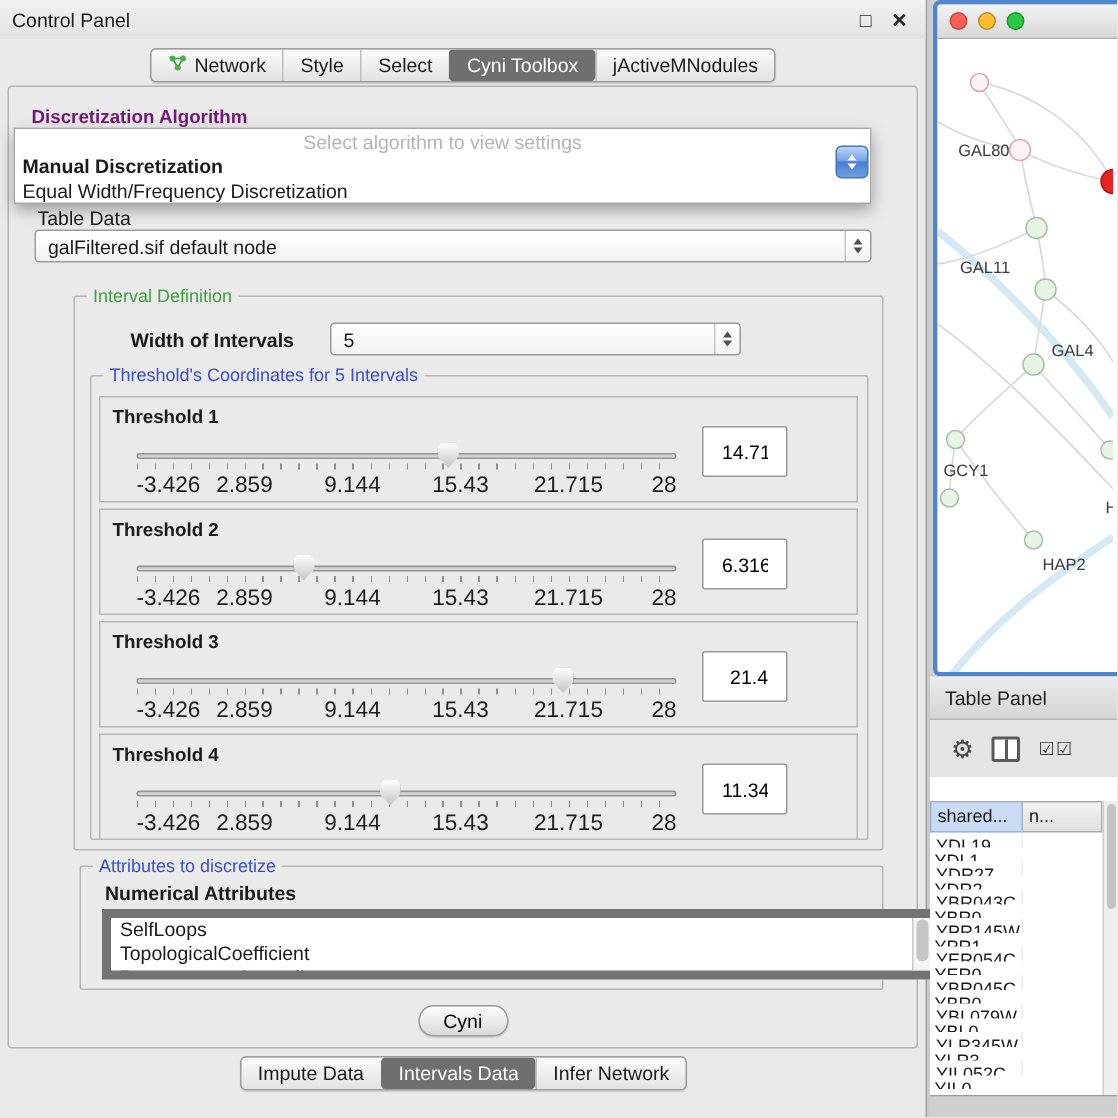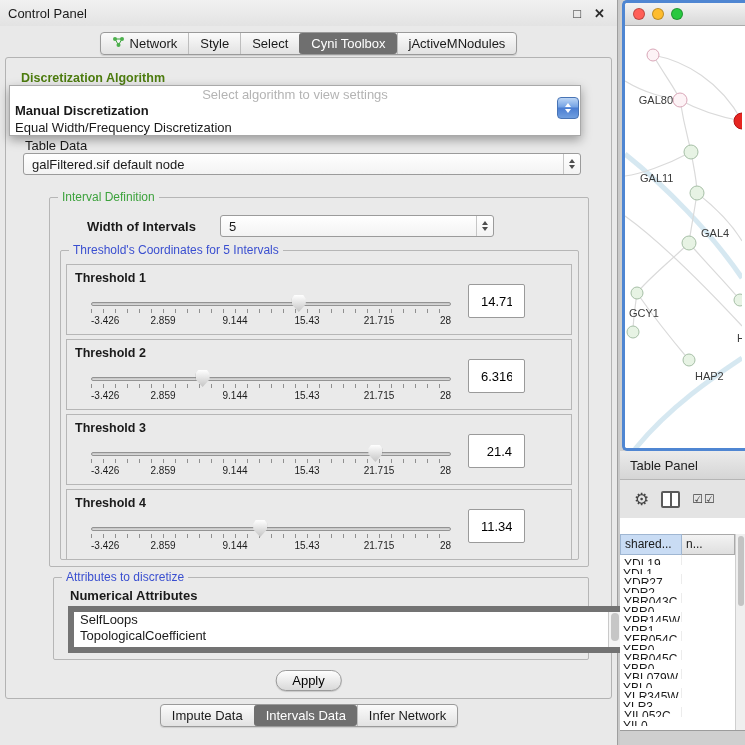--- a/index.html
+++ b/index.html
@@ -13,21 +13,21 @@
   .win-controls span{font-size:13px;color:#2b2b2b;cursor:default;}
 
   .tabbar{position:absolute;top:32px;left:0;width:100%;display:flex;justify-content:center;z-index:5;}
   .seg-group{display:inline-flex;border:1px solid #9a9a9a;border-radius:4px;overflow:hidden;background:linear-gradient(#fbfbfb,#e2e2e2);box-shadow:0 1px 1px rgba(0,0,0,.12);}
   .seg{padding:3px 11px;font-size:13px;border-left:1px solid #bdbdbd;display:flex;align-items:center;gap:5px;white-space:nowrap;}
   .seg:first-child{border-left:none;}
   .seg.selected{background:#6f6f6f;color:#fff;border-left-color:#6f6f6f;border-radius:3px;}
 
   .panel-body{position:absolute;left:5px;top:57px;width:607px;height:642px;border:1px solid #b3b3b3;border-radius:3px;background:#eaeaea;box-sizing:border-box;}
 
-  .algo-legend{position:absolute;left:15px;top:13px;font-size:12.5px;font-weight:bold;color:#4d7c0f;z-index:1;}
+  .algo-legend{position:absolute;left:15px;top:13px;font-size:12.5px;font-weight:bold;color:#701a75;z-index:1;}
   .combo{background:linear-gradient(#ffffff,#f3f3f3);border:1px solid #9b9b9b;border-radius:3px;font-size:13px;display:flex;align-items:center;padding-left:8px;box-sizing:border-box;position:absolute;}
   .combo .stepper{margin-left:auto;width:16px;align-self:stretch;border-left:1px solid #c6c6c6;display:flex;flex-direction:column;align-items:center;justify-content:center;gap:2px;}
   .arr-up{width:0;height:0;border-left:3.5px solid transparent;border-right:3.5px solid transparent;border-bottom:4px solid #4e4e4e;}
   .arr-dn{width:0;height:0;border-left:3.5px solid transparent;border-right:3.5px solid transparent;border-top:4px solid #4e4e4e;}
   .algo-combo{left:15px;top:38px;width:558px;height:22px;z-index:1;}
 
   .dd{position:absolute;left:3px;top:27px;width:570px;height:49px;background:#fff;border:1px solid #a9a9a9;box-shadow:0 4px 10px rgba(0,0,0,.35);z-index:20;}
   .dd-ph{text-align:center;color:#b4b4b4;font-size:13px;padding-top:1px;}
   .dd-opt1{font-weight:bold;font-size:13px;margin:1px 0 0 5px;}
   .dd-opt2{font-size:13px;margin:2px 0 0 5px;}
@@ -47,21 +47,21 @@
   .noi-label{position:absolute;left:37px;top:21px;font-size:13px;font-weight:bold;}
   .noi-combo{left:170px;top:17px;width:274px;height:22px;}
   .thr-group{left:10px;top:52px;width:519px;height:310px;}
   .thr-stack{position:absolute;left:5px;top:13px;right:6px;display:flex;flex-direction:column;gap:4px;}
   .thr-box{position:relative;height:71px;border:1px solid #b6b6b6;background:#eaeaea;box-sizing:border-box;}
   .thr-label{position:absolute;left:8px;top:6px;font-size:12.5px;font-weight:bold;}
   .slider{position:absolute;left:24px;top:37px;width:360px;}
   .track{height:4px;background:linear-gradient(#c3c3c3,#dcdcdc);border:1px solid #939393;border-radius:3px;box-sizing:border-box;}
   .thr-thumb{position:absolute;top:-7px;width:14px;height:17px;background:linear-gradient(#ffffff,#c4c4c4);clip-path:polygon(18% 0,82% 0,100% 22%,100% 55%,50% 100%,0 55%,0 22%);filter:drop-shadow(0 0 1px #777);}
   .ticks{margin-top:3px;height:4px;background-image:repeating-linear-gradient(90deg,#8f8f8f 0,#8f8f8f 1px,transparent 1px,transparent 12px);}
-  .tick-labels{position:relative;height:13px;margin-top:2px;font-size:10px;color:#1c1c1c;}
+  .tick-labels{position:relative;height:13px;margin-top:2px;font-size:15px;color:#1c1c1c;}
   .tick-labels span{position:absolute;top:0;white-space:nowrap;}
   .thr-value{position:absolute;right:46px;top:19px;width:57px;height:34px;border:1px solid #9a9a9a;border-radius:2px;background:#fff;font-family:"Liberation Sans",sans-serif;font-size:13px;text-align:right;padding:0 12px;box-sizing:border-box;}
 
   .attr-group{left:47px;top:519px;width:536px;height:83px;}
   .attr-sub{position:absolute;left:16px;top:10px;font-size:13px;font-weight:bold;}
   .listbox{position:absolute;left:14px;top:28px;width:560px;height:47px;background:#fff;border:6px solid #737373;overflow:hidden;box-sizing:border-box;}
   .list-item{font-size:13px;line-height:16px;padding-left:6px;white-space:nowrap;}
   .list-scroll{position:absolute;right:0;top:0;bottom:0;width:13px;background:#f4f4f4;border-left:1px solid #c9c9c9;}
   .list-thumb{position:absolute;left:2px;top:1px;width:8px;height:28px;background:#c6c6c6;border-radius:4px;}
 
@@ -265,21 +265,21 @@
         <div class="listbox">
           <div class="list-scroll">
               <div class="list-thumb"></div>
             </div>
         <div class="list-item">SelfLoops</div>
             <div class="list-item">TopologicalCoefficient</div>
             <div class="list-item">BetweennessCentrality</div>
           </div>
       </div>
 
-      <button class="apply-btn">Apply</button>
+      <button class="apply-btn">Cyni</button>
     </div>
 
     <div class="bottom-tabbar">
       <div class="seg-group">
         <div class="seg">
             <span>Impute Data</span>
           </div>
         <div class="seg selected" style="background: rgb(111, 111, 111);">
             <span>Intervals Data</span>
           </div>

